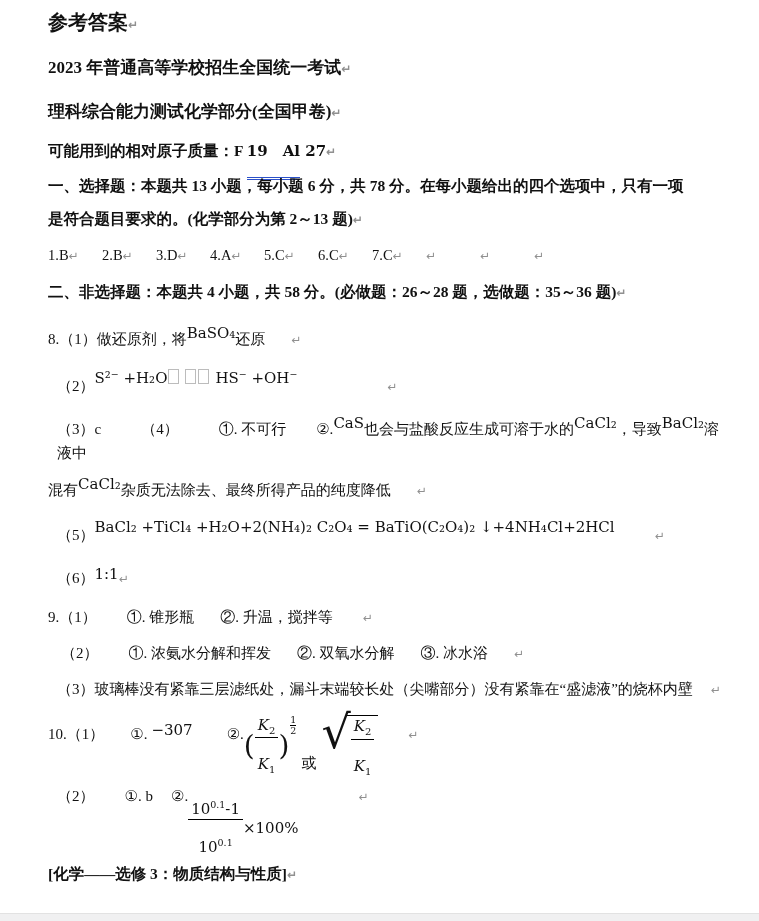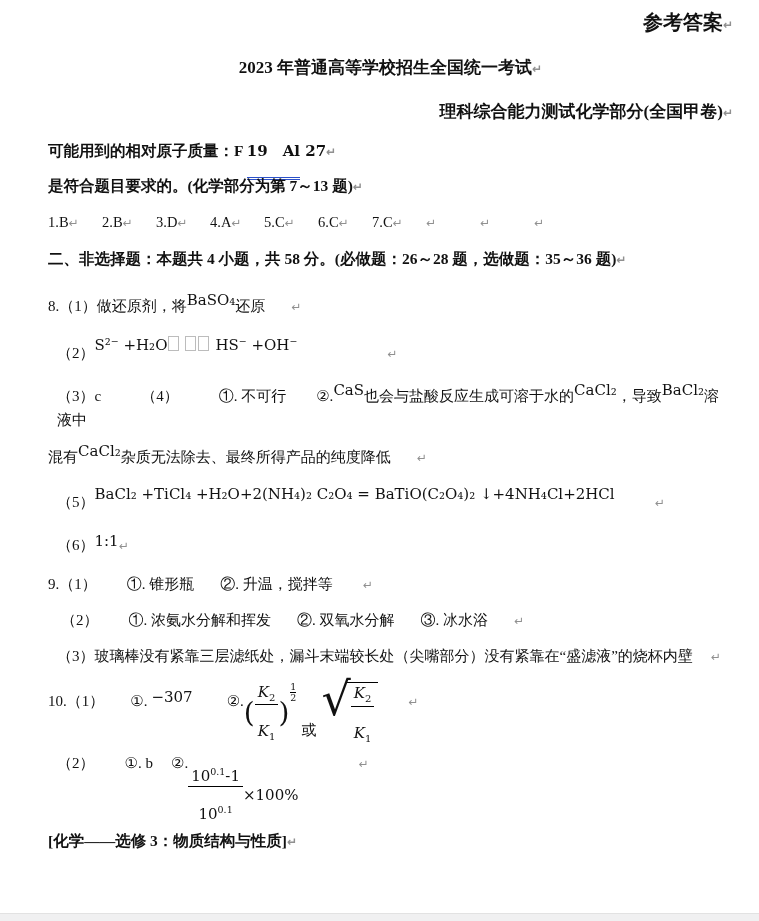--- a/index.html
+++ b/index.html
@@ -4,23 +4,23 @@
 <style>
   html,body{margin:0;padding:0;}
   body{
     width:759px;height:921px;background:#fff;overflow:hidden;position:relative;
     font-family:"Liberation Serif","DejaVu Serif",serif;color:#111;
     -webkit-font-smoothing:none;
   }
   .inner{padding:5px 26px 0 48px;}
   p{margin:0;}
   .pmark{color:#909090;font-family:"DejaVu Sans",sans-serif;font-size:12px;}
-  .title{font-size:20px;font-weight:bold;text-align:right;line-height:30px;margin:2px 0 15px;}
-  .h2{font-size:17px;font-weight:bold;text-align:center;line-height:26px;margin-bottom:17px;}
-  .h3{font-size:17px;font-weight:bold;text-align:right;line-height:26px;margin-bottom:13px;}
+  .title{font-size:20px;font-weight:bold;text-align:left;line-height:30px;margin:2px 0 15px;}
+  .h2{font-size:17px;font-weight:bold;text-align:left;line-height:26px;margin-bottom:17px;}
+  .h3{font-size:17px;font-weight:bold;text-align:left;line-height:26px;margin-bottom:13px;}
   .bold-line{font-size:15.5px;font-weight:bold;line-height:24px;margin-bottom:10px;}
   .dunder{border-bottom:3px double #2b50c8;padding-bottom:17px;}
   .answers{font-size:14.5px;line-height:22px;margin-bottom:13px;}
   .slot{display:inline-block;width:54px;}
   .body-line{font-size:15px;line-height:24px;margin-bottom:11px;}
   .taller{line-height:30px;}
   .sub-line{padding-left:9px;}
   .sub-line2{padding-left:13px;}
   .fm{font-family:"DejaVu Serif","DejaVu Sans",serif;font-size:15px;}
   .r4{vertical-align:4px;display:inline-block;}
@@ -57,21 +57,22 @@
 <div class="inner">
 
   <p class="title"><span>参考答案</span><span class="pmark">↵</span></p>
 
   <p class="h2"><span>2023 年普通高等学校招生全国统一考试</span><span class="pmark">↵</span></p>
 
   <p class="h3"><span>理科综合能力测试化学部分(全国甲卷)</span><span class="pmark">↵</span></p>
 
   <p class="bold-line"><span>可能用到的相对原子质量：F </span><span class="dunder fm" style="font-weight:bold">19　Al</span><span class="fm" style="font-weight:bold"> 27</span><span class="pmark">↵</span></p>
 
-  <p class="bold-line" style="margin-bottom:12px"><span>是符合题目要求的。(化学部分为第 7～13 题)</span><span class="pmark">↵</span></p>
+  <p class="bold-line" style="margin-bottom:9px"><span>一、选择题：本题共 13 小题，每小题 6 分，共 78 分。在每小题给出的四个选项中，只有一项</span></p>
+  <p class="bold-line" style="margin-bottom:12px"><span>是符合题目要求的。(化学部分为第 2～13 题)</span><span class="pmark">↵</span></p>
 
   <p class="answers">
     <span class="slot"><span>1.B</span><span class="pmark">↵</span></span><span class="slot"><span>2.B</span><span class="pmark">↵</span></span><span class="slot"><span>3.D</span><span class="pmark">↵</span></span><span class="slot"><span>4.A</span><span class="pmark">↵</span></span><span class="slot"><span>5.C</span><span class="pmark">↵</span></span><span class="slot"><span>6.C</span><span class="pmark">↵</span></span><span class="slot"><span>7.C</span><span class="pmark">↵</span></span><span class="slot"><span class="pmark">↵</span></span><span class="slot"><span class="pmark">↵</span></span><span class="slot"><span class="pmark">↵</span></span>
   </p>
 
   <p class="bold-line" style="margin-bottom:13px"><span>二、非选择题：本题共 4 小题，共 58 分。(必做题：26～28 题，选做题：35～36 题)</span><span class="pmark">↵</span></p>
 
   <p class="body-line taller" style="margin-bottom:8px"><span>8.（1）</span><span>做还原剂，将</span><span class="fm r6">BaSO₄</span><span>还原</span><span class="pmark gB">↵</span></p>
 
   <p class="body-line taller sub-line" style="margin-bottom:9px"><span>（2）</span><span class="fm r8">S²⁻ +H₂O</span><span class="r8"><span class="tofu first"></span><span class="tofu second"></span><span class="tofu"></span></span><span class="fm r8" style="margin-left:6px">HS⁻ +OH⁻</span><span class="pmark" style="margin-left:90px">↵</span></p>

